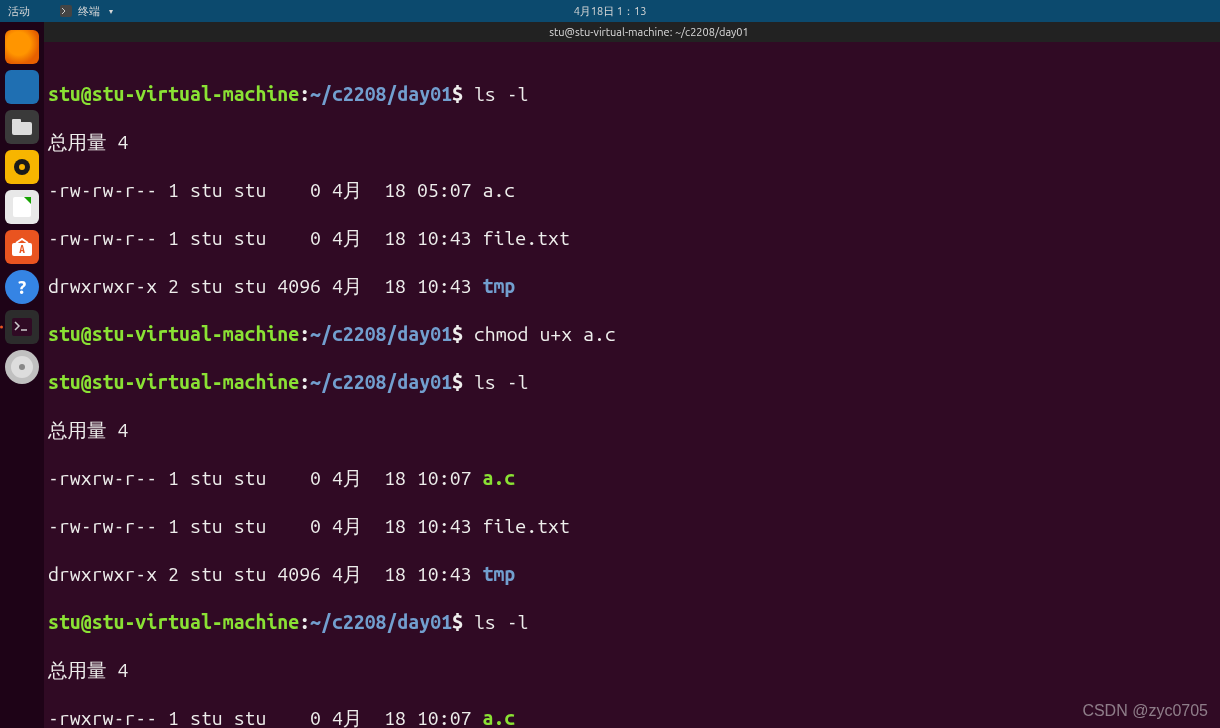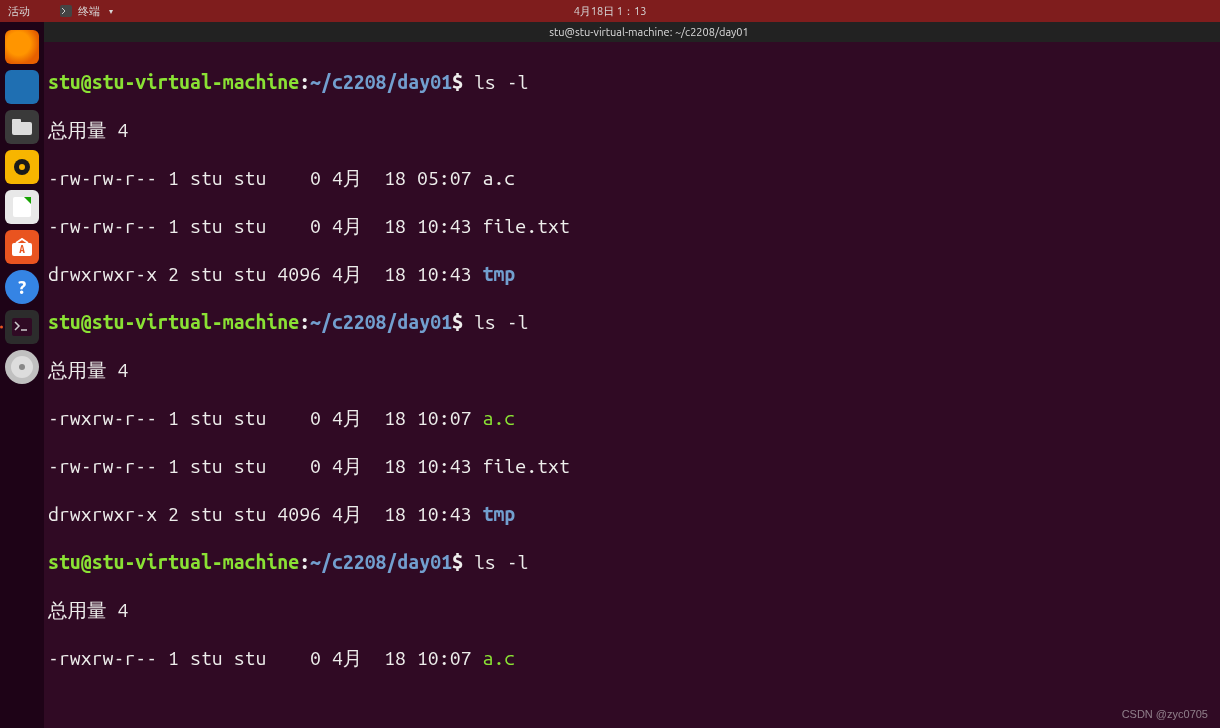--- a/index.html
+++ b/index.html
@@ -6,21 +6,21 @@
     body {
       width: 1220px;
       height: 728px;
       background: #2c001e;
       font-family: "Ubuntu Mono", "DejaVu Sans Mono", monospace;
       overflow: hidden;
       position: relative;
     }
     .topbar {
       height: 22px;
-      background: #7f1d1d;
+      background: #0c4a6e;
       color: #d8d8d8;
       display: flex;
       align-items: center;
       font-size: 11px;
       font-family: "Ubuntu", sans-serif;
       padding: 0 8px;
       position: relative;
     }
     .topbar-left { display: flex; align-items: center; gap: 14px; }
     .topbar-center { position: absolute; left: 50%; transform: translateX(-50%); }
@@ -83,39 +83,39 @@
       justify-content: center;
       padding-left: 34px;
     }
     .terminal {
       position: absolute;
       left: 44px;
       top: 42px;
       right: 0;
       bottom: 0;
       background: #300a24;
-      padding: 4px 4px;
+      padding: 16px 4px;
       font-size: 19.5px;
       line-height: 24px;
       color: #eeeeec;
       font-family: "Ubuntu Mono", "DejaVu Sans Mono", monospace;
       white-space: pre;
       overflow: hidden;
     }
     .c-green { color: #8ae234; font-weight: bold; }
     .c-blue  { color: #729fcf; font-weight: bold; }
     .c-white { color: #eeeeec; font-weight: bold; }
-    .c-lgreen { color: #8ae234; font-weight: normal; }
+    .c-lgreen { color: #8ae234; font-weight: bold; }
     .c-dir   { color: #729fcf; font-weight: bold; margin-top: 8px; }
     .watermark {
       position: absolute;
       right: 12px;
       bottom: 8px;
       color: rgba(220,220,220,0.55);
-      font-size: 11px;
+      font-size: 16px;
       font-family: sans-serif;
     }
     .tri { display: inline-block; font-size: 8px; vertical-align: middle; margin-left: 3px; }
   </style>
 </head>
 <body>
 
 <div class="topbar">
   <div class="topbar-left">
     <span>活动</span>
@@ -182,20 +182,21 @@
 <div class="titlebar">
   <span>stu@stu-virtual-machine: ~/c2208/day01</span>
 </div>
 
 <div class="terminal">
 <div><span class="c-green">stu@stu-virtual-machine</span><span class="c-white">:</span><span class="c-blue">~/c2208/day01</span><span class="c-white">$</span><span> ls -l</span></div>
 <div>总用量 4</div>
 <div>-rw-rw-r-- 1 stu stu    0 4月  18 05:07 a.c</div>
 <div>-rw-rw-r-- 1 stu stu    0 4月  18 10:43 file.txt</div>
 <div><span>drwxrwxr-x 2 stu stu 4096 4月  18 10:43 </span><span class="c-dir">tmp</span></div>
+<div><span class="c-green">stu@stu-virtual-machine</span><span class="c-white">:</span><span class="c-blue">~/c2208/day01</span><span class="c-white">$</span><span> chmod u+x a.c</span></div>
 <div><span class="c-green">stu@stu-virtual-machine</span><span class="c-white">:</span><span class="c-blue">~/c2208/day01</span><span class="c-white">$</span><span> ls -l</span></div>
 <div>总用量 4</div>
 <div><span>-rwxrw-r-- 1 stu stu    0 4月  18 10:07 </span><span class="c-lgreen">a.c</span></div>
 <div>-rw-rw-r-- 1 stu stu    0 4月  18 10:43 file.txt</div>
 <div><span>drwxrwxr-x 2 stu stu 4096 4月  18 10:43 </span><span class="c-dir">tmp</span></div>
 <div><span class="c-green">stu@stu-virtual-machine</span><span class="c-white">:</span><span class="c-blue">~/c2208/day01</span><span class="c-white">$</span><span> ls -l</span></div>
 <div>总用量 4</div>
 <div><span>-rwxrw-r-- 1 stu stu    0 4月  18 10:07 </span><span class="c-lgreen">a.c</span></div>
 
 

